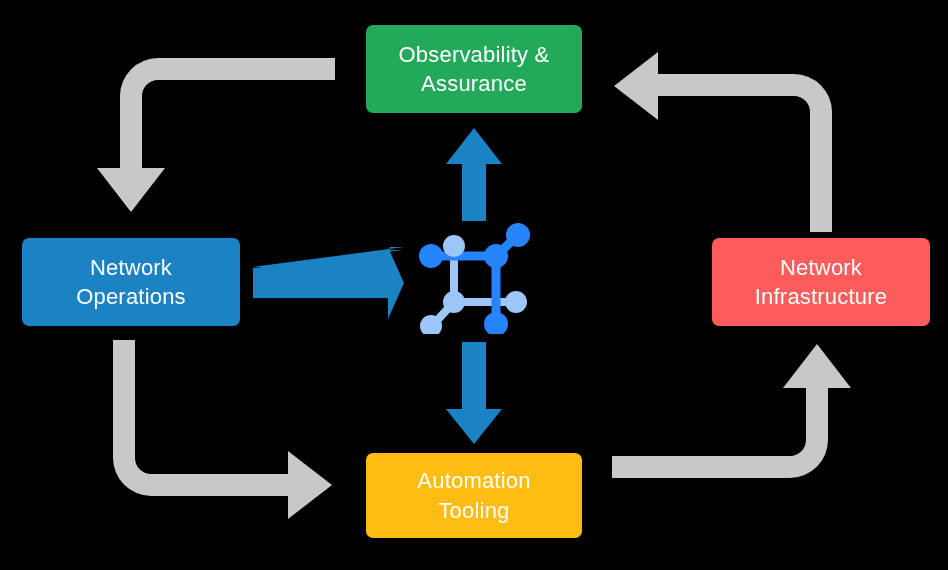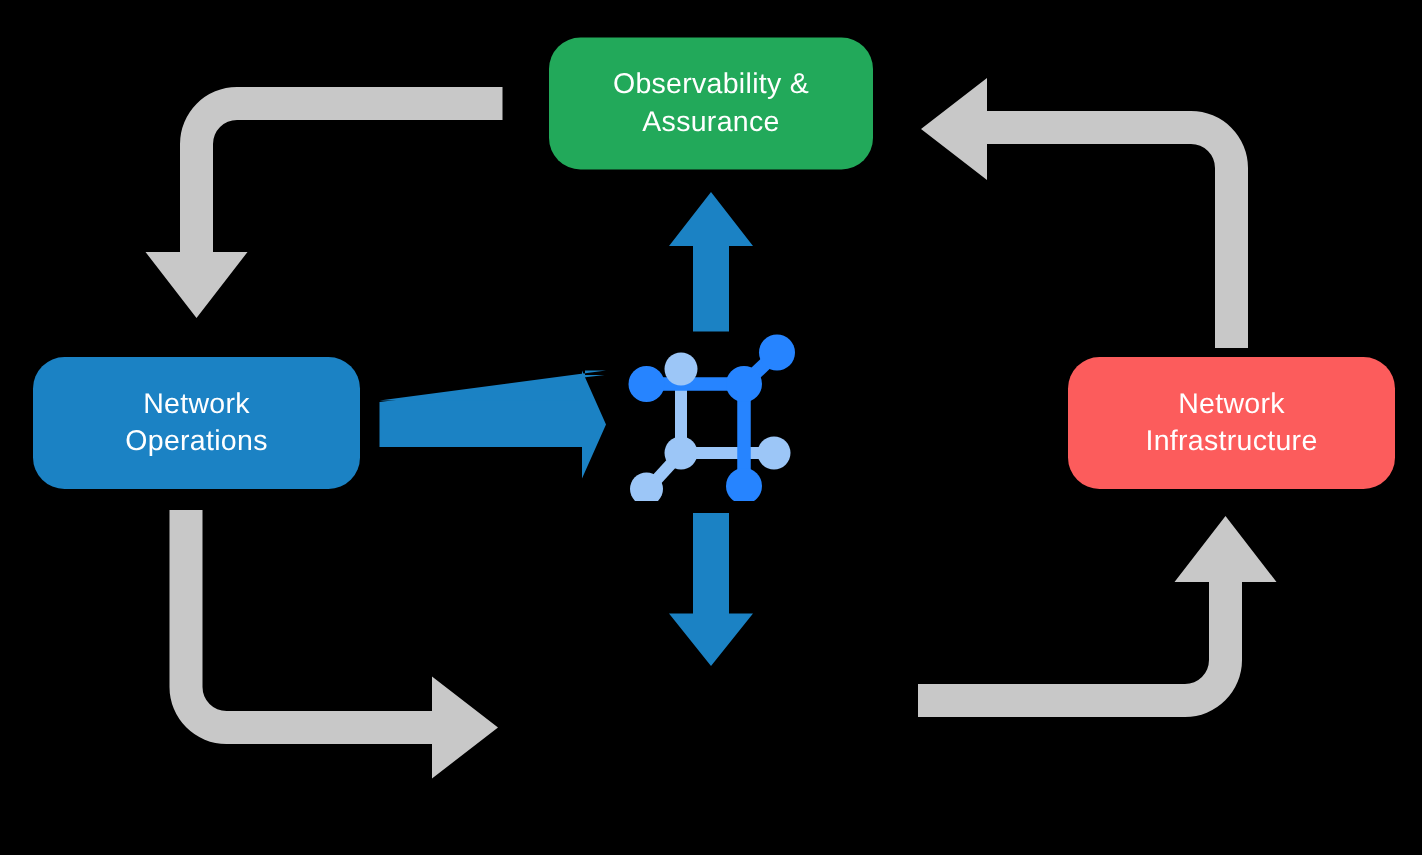--- a/index.html
+++ b/index.html
@@ -14,23 +14,23 @@
     background: #000000;
     overflow: hidden;
     font-family: "Liberation Sans", sans-serif;
   }
   .node-box {
     position: absolute;
     display: flex;
     align-items: center;
     justify-content: center;
     text-align: center;
-    border-radius: 21px;
+    border-radius: 7px;
     color: #ffffff;
-    font-size: 19px;
+    font-size: 22px;
     font-weight: 400;
     line-height: 1.32;
     letter-spacing: 0.2px;
     box-sizing: border-box;
     padding: 4px 10px;
     white-space: pre-line;
   }
   #box-observability {
     left: 366px; top: 25px; width: 216px; height: 88px;
     background: #22A95A;
@@ -111,14 +111,16 @@
 
   <div class="node-box" id="box-observability">Observability &amp;
 Assurance</div>
 
   <div class="node-box" id="box-netops">Network
 Operations</div>
 
   <div class="node-box" id="box-netinfra">Network
 Infrastructure</div>
 
+  <div class="node-box" id="box-automation">Automation
+Tooling</div>
 
 </div>
 
 </body></html>

